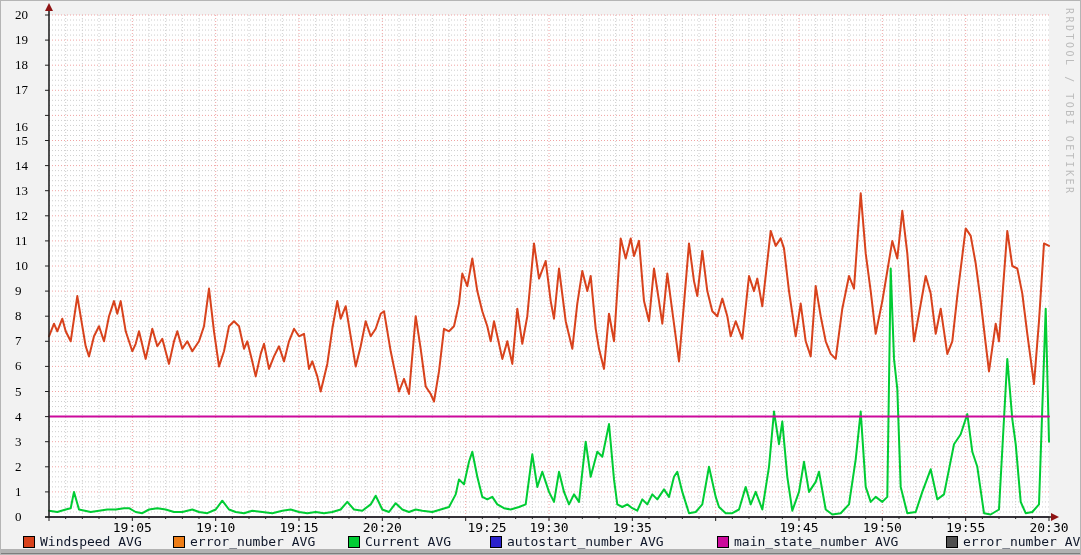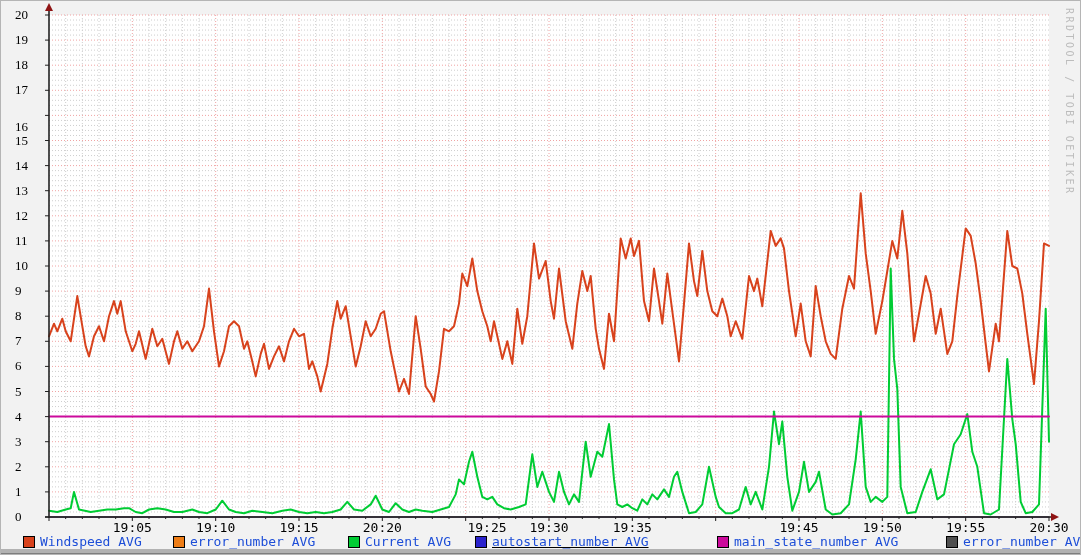--- a/index.html
+++ b/index.html
@@ -12,21 +12,21 @@
   .tick-label{position:absolute;color:#000;font-size:13px;line-height:14px;white-space:pre;}
   .y-label{width:30px;text-align:left;font-family:Liberation Serif, serif;}
   .x-label{width:48px;text-align:center;}
   .watermark{
     position:absolute;top:7px;right:5px;color:#bcbcbc;font-size:10px;
     letter-spacing:2.5px;writing-mode:vertical-rl;white-space:pre;
   }
   .legend{position:absolute;left:0;top:533px;width:100%;height:17px;}
   .legend-item{position:absolute;top:0;height:15px;display:flex;align-items:center;}
   .legend-swatch{width:10px;height:10px;border:1px solid #000;margin-right:5px;flex:none;}
-  .legend-text{font-size:13px;color:#1d4ed8;white-space:pre;}
+  .legend-text{font-size:13px;color:#0f172a;white-space:pre;}
   .bottom-band{position:absolute;left:0;right:0;bottom:0;height:4px;background:#b2b2b2;border-bottom:1px solid #7e7e7e;}
 </style>
 </head>
 <body>
 
 <div class="screen">
   <svg class="plot-svg" id="chart-svg" width="1081" height="555" viewBox="0 0 1081 555">
       <rect x="48" y="14" width="1000" height="502" fill="#ffffff"></rect>
       <line x1="48" y1="510.98" x2="1048" y2="510.98" stroke="#cecece" stroke-width="1" stroke-dasharray="1 2"></line>
       <line x1="48" y1="505.96" x2="1048" y2="505.96" stroke="#cecece" stroke-width="1" stroke-dasharray="1 2"></line>
@@ -322,21 +322,21 @@
         <span class="legend-text">Windspeed AVG</span>
       </div>
       <div class="legend-item" style="left: 172px;">
         <span class="legend-swatch" style="background: rgb(238, 125, 22);"></span>
         <span class="legend-text">error_number AVG</span>
       </div>
       <div class="legend-item" style="left: 347px; justify-content: flex-end;">
         <span class="legend-swatch" style="background: rgb(0, 204, 51);"></span>
         <span class="legend-text">Current AVG</span>
       </div>
-      <div class="legend-item" style="left: 474px; text-decoration: underline;">
+      <div class="legend-item" style="left: 489px;">
         <span class="legend-swatch" style="background: rgb(42, 34, 204);"></span>
         <span class="legend-text">autostart_number AVG</span>
       </div>
       <div class="legend-item" style="left: 716px;">
         <span class="legend-swatch" style="background: rgb(204, 10, 156);"></span>
         <span class="legend-text">main_state_number AVG</span>
       </div>
       <div class="legend-item" style="left: 945px;">
         <span class="legend-swatch" style="background: rgb(79, 79, 79);"></span>
         <span class="legend-text">error_number AVG</span>

